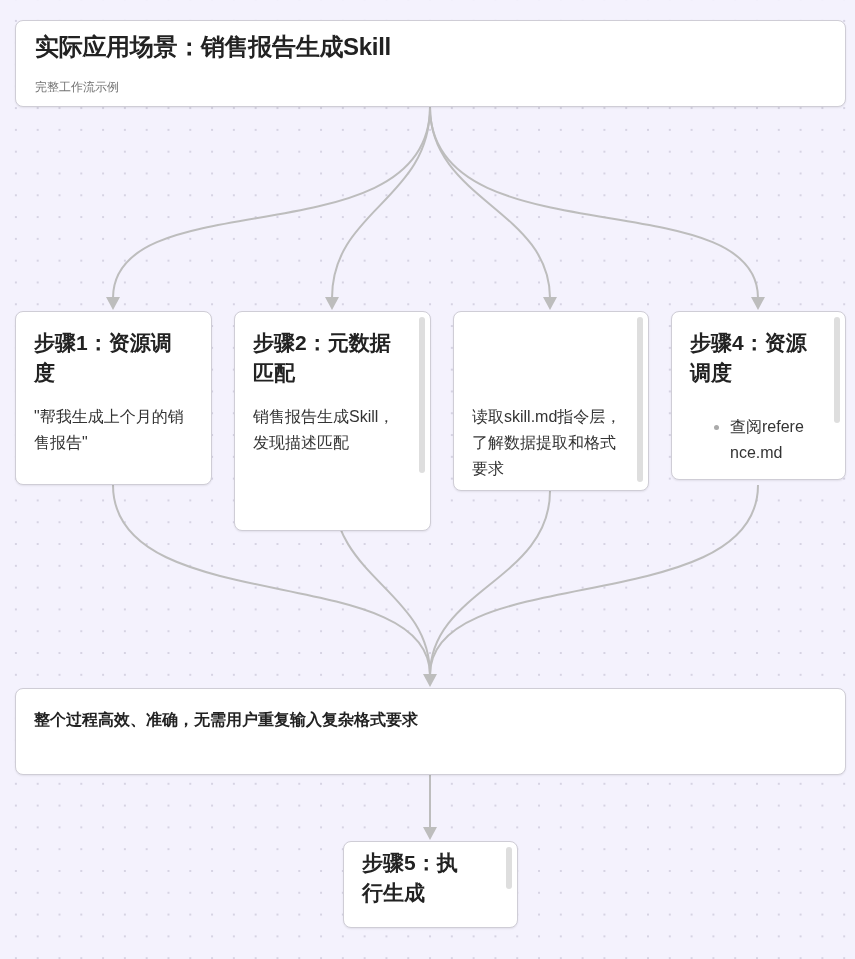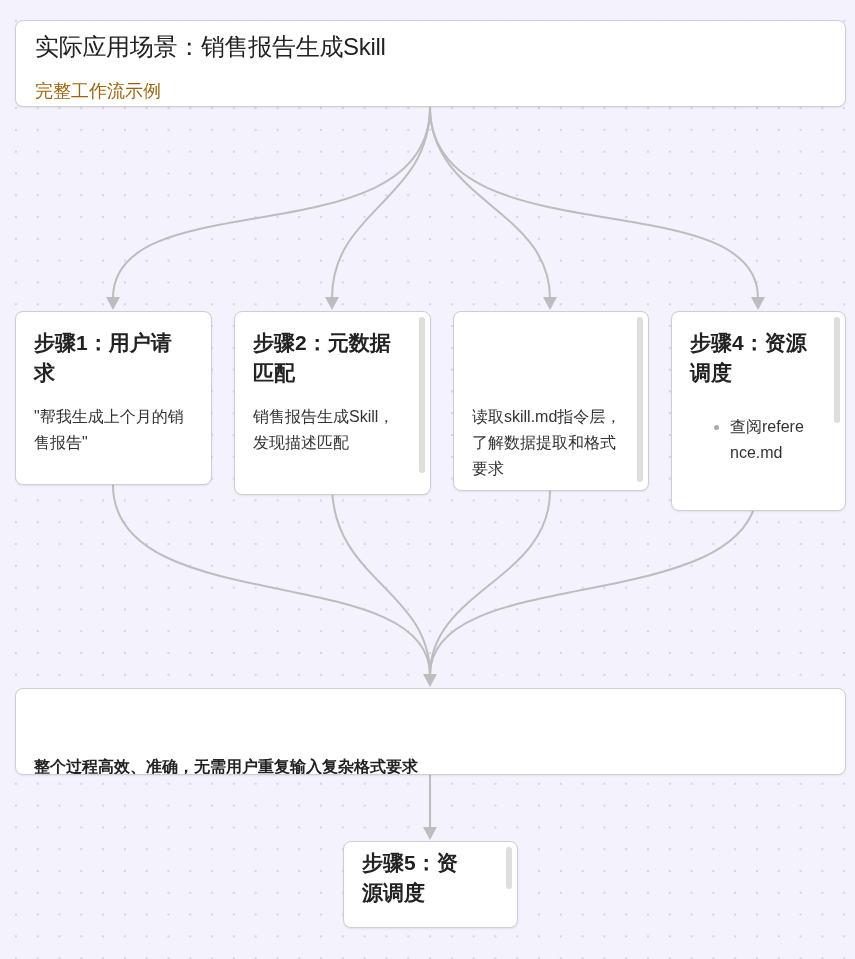--- a/index.html
+++ b/index.html
@@ -15,34 +15,34 @@
   svg.edges { position: absolute; left: 0; top: 0; width: 855px; height: 959px; pointer-events: none; }
   .node {
     position: absolute; background: #fff; border: 1px solid #cfcdd6;
     border-radius: 8px; box-shadow: 0 1px 2px rgba(0,0,0,0.08);
     box-sizing: border-box; overflow: hidden;
   }
   .scrollbar {
     position: absolute; right: 5px; top: 5px; width: 6px; border-radius: 3px; background: #dedede;
   }
   .title-node { left: 15px; top: 20px; width: 831px; height: 87px; }
-  .title-node .h { position: absolute; left: 19px; top: 10px; font-size: 24px; font-weight: normal; color: #222; letter-spacing: -0.3px; }
-  .title-node .sub { position: absolute; left: 19px; top: 58px; font-size: 18px; color: #a16207; }
+  .title-node .h { position: absolute; left: 19px; top: 10px; font-size: 24px; font-weight: bold; color: #222; letter-spacing: -0.3px; }
+  .title-node .sub { position: absolute; left: 19px; top: 58px; font-size: 12px; color: #737373; }
   .step { top: 311px; }
   .step .h { position: absolute; left: 18px; top: 16px; right: 28px; font-size: 21px; line-height: 30px; font-weight: bold; color: #222; }
   .step .b { position: absolute; left: 18px; top: 92px; right: 24px; font-size: 16px; line-height: 26px; color: #333; }
   .step ul { margin: 10px; padding: 0; list-style: none; }
   .step li { position: relative; padding-left: 30px; }
   .step li::before { content: ""; position: absolute; left: 14px; top: 11px; width: 5px; height: 5px; border-radius: 50%; background: #aaa; }
   .s1 { left: 15px; width: 197px; height: 174px; }
-  .s2 { left: 234px; width: 197px; height: 184px; }
+  .s2 { left: 234px; width: 197px; height: 220px; }
   .s3 { left: 453px; width: 196px; height: 180px; }
-  .s4 { left: 671px; width: 175px; height: 200px; }
+  .s4 { left: 671px; width: 175px; height: 169px; }
   .summary { left: 15px; top: 688px; width: 831px; height: 87px; }
-  .summary .t { position: absolute; left: 18px; top: 21px; font-size: 16px; font-weight: bold; color: #222; margin-top: 47px; }
+  .summary .t { position: absolute; left: 18px; top: 21px; font-size: 16px; font-weight: bold; color: #222; }
   .s5 { left: 343px; top: 841px; width: 175px; height: 87px; }
   .s5 .h { position: absolute; left: 18px; top: 6px; font-size: 21px; line-height: 30px; font-weight: bold; color: #222; }
 </style>
 </head>
 <body>
 
 <svg class="edges" viewBox="0 0 855 959">
   <g fill="none" stroke="#bdbdbd" stroke-width="2">
 
     <path d="M430 107 C430 260, 113 180, 113 298"></path>
@@ -66,21 +66,21 @@
     <polygon points="423,827 437,827 430,840"></polygon>
   </g>
 </svg>
 
 <div class="node title-node">
   <div class="h">实际应用场景：销售报告生成Skill</div>
   <div class="sub">完整工作流示例</div>
 </div>
 
 <div class="node step s1">
-  <div class="h">步骤1：用户请求</div>
+  <div class="h">步骤1：资源调度</div>
   <div class="b">"帮我生成上个月的销售报告"</div>
 </div>
 
 <div class="node step s2">
   <div class="scrollbar" style="height:156px"></div>
   <div class="h">步骤2：元数据匹配</div>
   <div class="b">销售报告生成Skill，发现描述匹配</div>
 </div>
 
 <div class="node step s3">
@@ -97,14 +97,14 @@
     </ul>
   </div>
 </div>
 
 <div class="node summary">
   <div class="t">整个过程高效、准确，无需用户重复输入复杂格式要求</div>
 </div>
 
 <div class="node s5">
   <div class="scrollbar" style="height:42px"></div>
-  <div class="h" style="right:40px">步骤5：资源调度</div>
+  <div class="h" style="right:40px">步骤5：执行生成</div>
 </div>
 
 </body></html>

